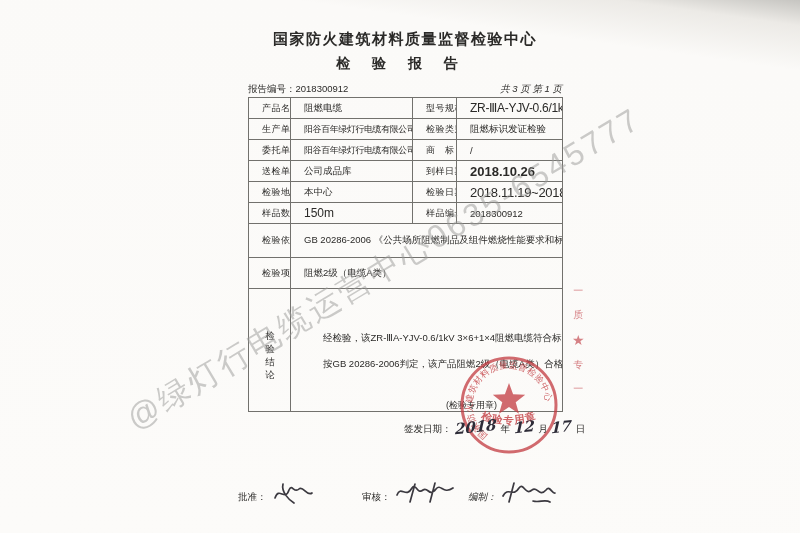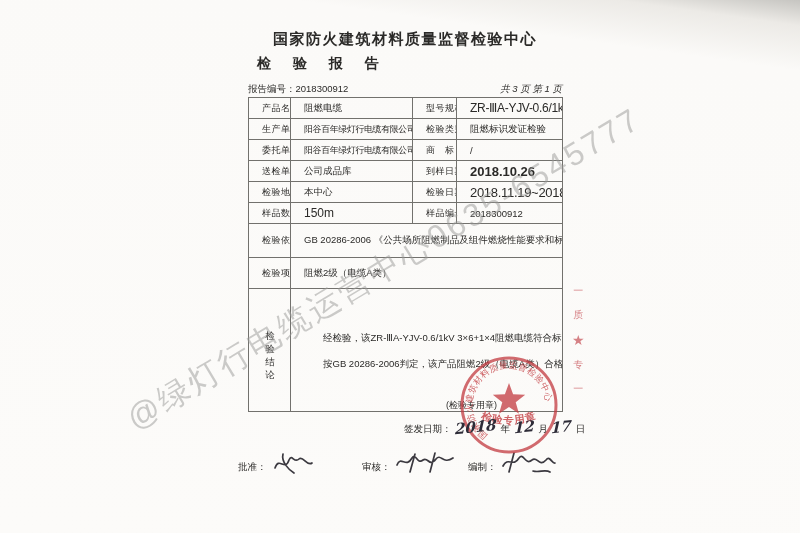--- a/index.html
+++ b/index.html
@@ -3,21 +3,21 @@
 <meta charset="utf-8">
 <style>
   html,body{margin:0;padding:0;}
   .stage{
     position:relative;width:800px;height:533px;overflow:hidden;
     background:linear-gradient(188deg,#c6c5c1 0%,#eceae6 4%,#fbfaf8 11%,#fcfbf9 100%);
     font-family:"Liberation Sans","DejaVu Sans",sans-serif;color:#2b2a28;
   }
   .org-title{position:absolute;left:248px;top:30px;width:314px;text-align:center;
     font-size:15px;font-weight:bold;letter-spacing:1.5px;}
-  .doc-title{position:absolute;left:248px;top:55px;width:314px;text-align:left;
+  .doc-title{position:absolute;left:240px;top:55px;width:314px;text-align:center;
     font-size:14px;font-weight:bold;letter-spacing:9px;text-indent:9px;}
   .meta-line{position:absolute;left:248px;top:83px;width:314px;font-size:9.5px;}
   .meta-right{float:right;font-style:italic;}
   table.doc{position:absolute;left:248px;top:97px;width:314px;border-collapse:collapse;
     table-layout:fixed;font-size:9.5px;}
   table.doc td{border:1px solid #72716d;padding:1px 13px;overflow:hidden;white-space:nowrap;
     vertical-align:middle;}
   td.lab{font-size:9px;letter-spacing:0.5px;}
   tr.info td{height:18px;}
   tr.r-basis td{height:31px;}
@@ -35,23 +35,23 @@
   .stamp-svg{position:absolute;left:452px;top:350px;z-index:4;opacity:.88;}
   .issue-line{position:absolute;left:404px;top:418px;font-size:9.5px;z-index:5;white-space:nowrap;}
   .hw{font-family:"DejaVu Serif",serif;font-style:italic;font-weight:bold;font-size:15px;
     color:#2e2c38;display:inline-block;transform:rotate(-6deg) skewX(-8deg);margin:0 1px;}
   .watermark{position:absolute;left:130px;top:400px;transform:rotate(-31deg);
     transform-origin:0 50%;font-size:32px;letter-spacing:3px;color:#9a9a98;opacity:.5;
     white-space:nowrap;z-index:6;pointer-events:none;}
   .edge-stamp{position:absolute;left:572px;top:284px;display:flex;flex-direction:column;
     align-items:center;gap:10px;color:#c9595f;font-size:10px;opacity:.75;z-index:2;}
   .edge-stamp .star{font-size:14px;}
-  .sig-group{position:absolute;top:458px;font-size:9.5px;white-space:nowrap;}
+  .sig-group{position:absolute;top:488px;font-size:9.5px;white-space:nowrap;}
   .sig-group svg{vertical-align:middle;margin-left:2px;margin-top:-8px;}
-  .g-approve{left:238px;} .g-review{left:362px;} .g-prepare{left:468px;}
+  .g-approve{left:238px;} .g-review{left:362px;} .g-prepare{left:468px;font-style:italic;}
 </style>
 </head>
 <body>
 
 <div class="stage">
 
   <div class="org-title">国家防火建筑材料质量监督检验中心</div>
   <div class="doc-title">检 验 报 告</div>
 
   <div class="meta-line">

